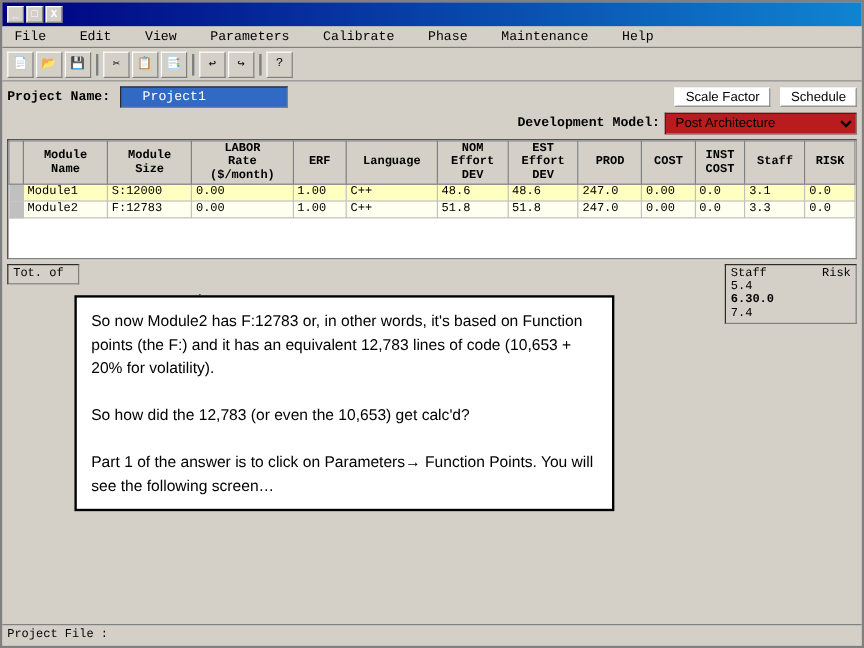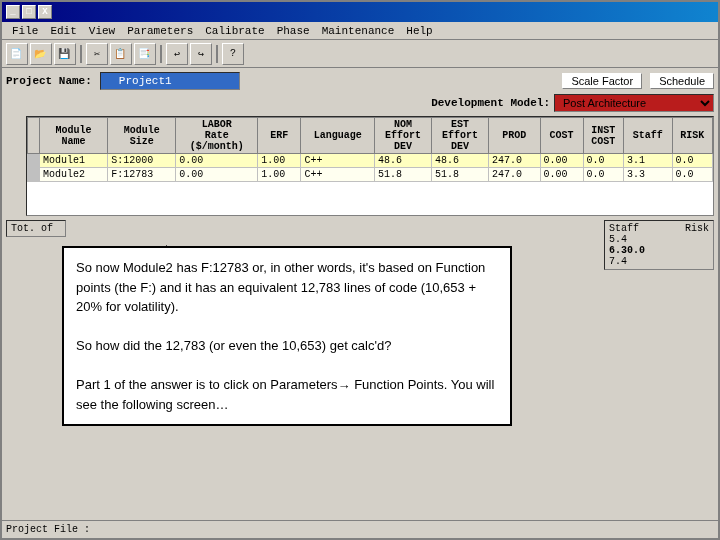--- a/index.html
+++ b/index.html
@@ -52,21 +52,21 @@
       justify-content: center;
       cursor: pointer;
     }
 
     
     .menu-bar {
       background: #d4d0c8;
       border-bottom: 1px solid #808080;
       padding: 2px 4px;
       display: flex;
-      gap: 0;
+      gap: 16px;
       height: 18px;
       align-items: center;
     }
 
     .menu-item {
       padding: 1px 6px;
       font-size: 11px;
       cursor: pointer;
     }
 
@@ -294,21 +294,21 @@
 
     <div class="dev-model-row">
       <span class="dev-model-label">Development Model:</span>
       <select class="dev-model-select">
         <option>Early Design</option>
         <option selected="">Post Architecture</option>
         <option>COCOMO I</option>
       </select>
     </div>
 
-    <div class="table-container" style="max-height: 100px; overflow: hidden; margin-left: 20px;">
+    <div class="table-container" style="max-height: 100px; overflow: hidden;">
       <table>
         <thead>
           <tr class="header-row-1">
             <th></th>
             <th>Module<br>Name</th>
             <th>Module<br>Size</th>
             <th>LABOR<br>Rate<br>($/month)</th>
             <th>ERF</th>
             <th>Language</th>
             <th>NOM<br>Effort<br>DEV</th>

